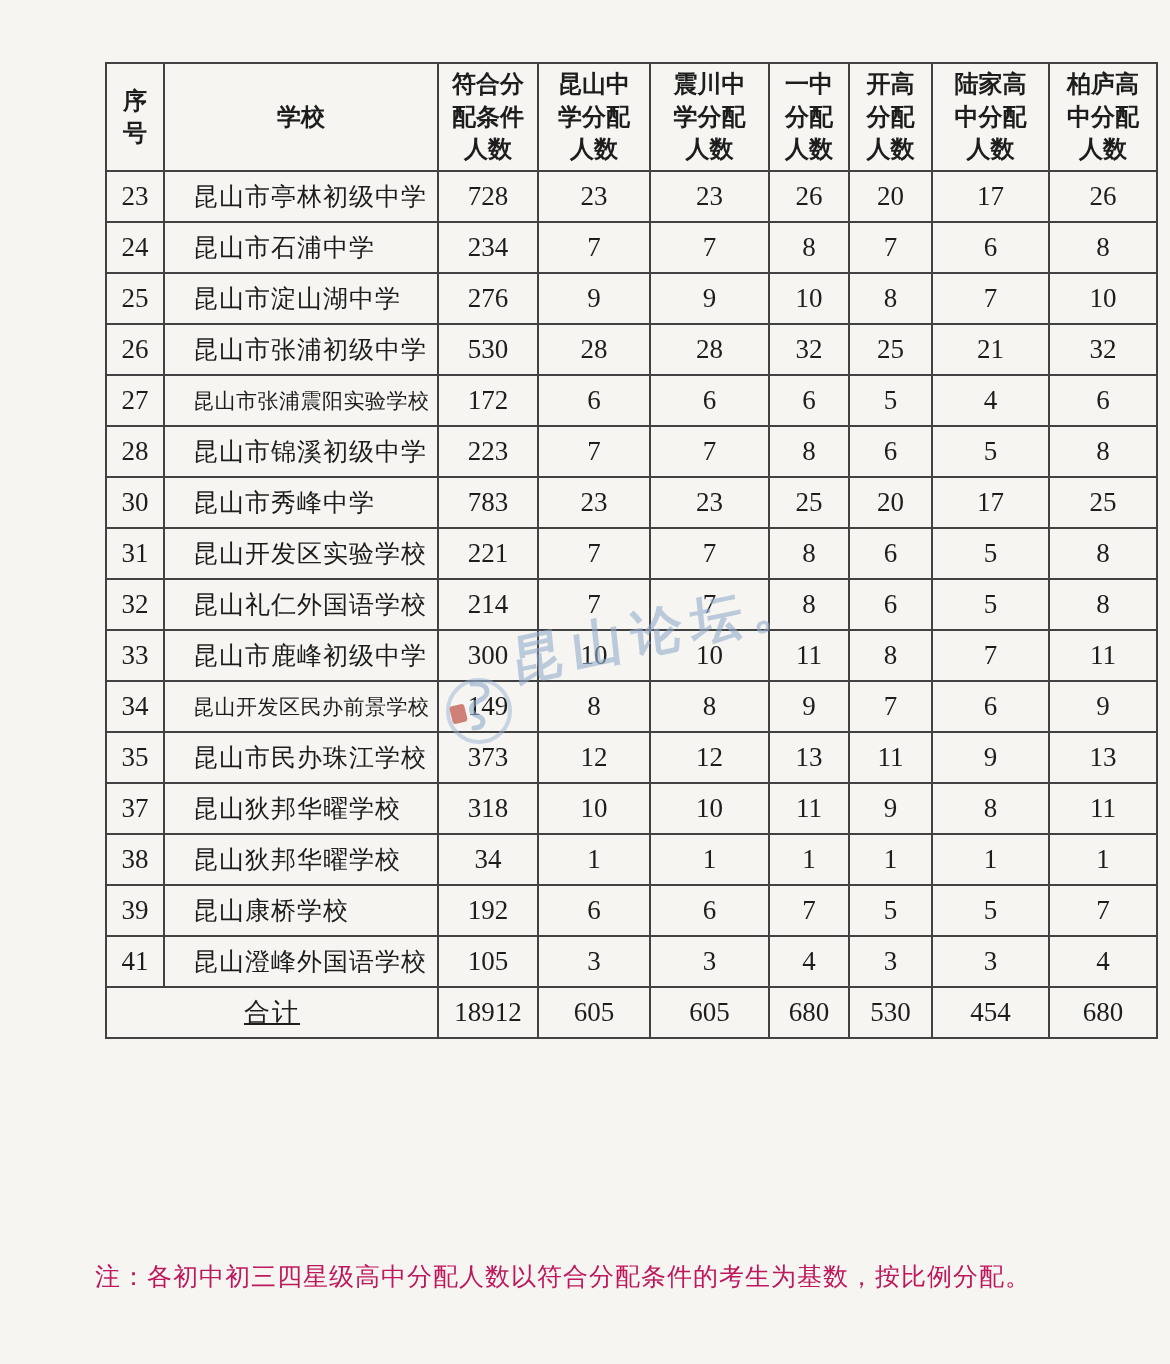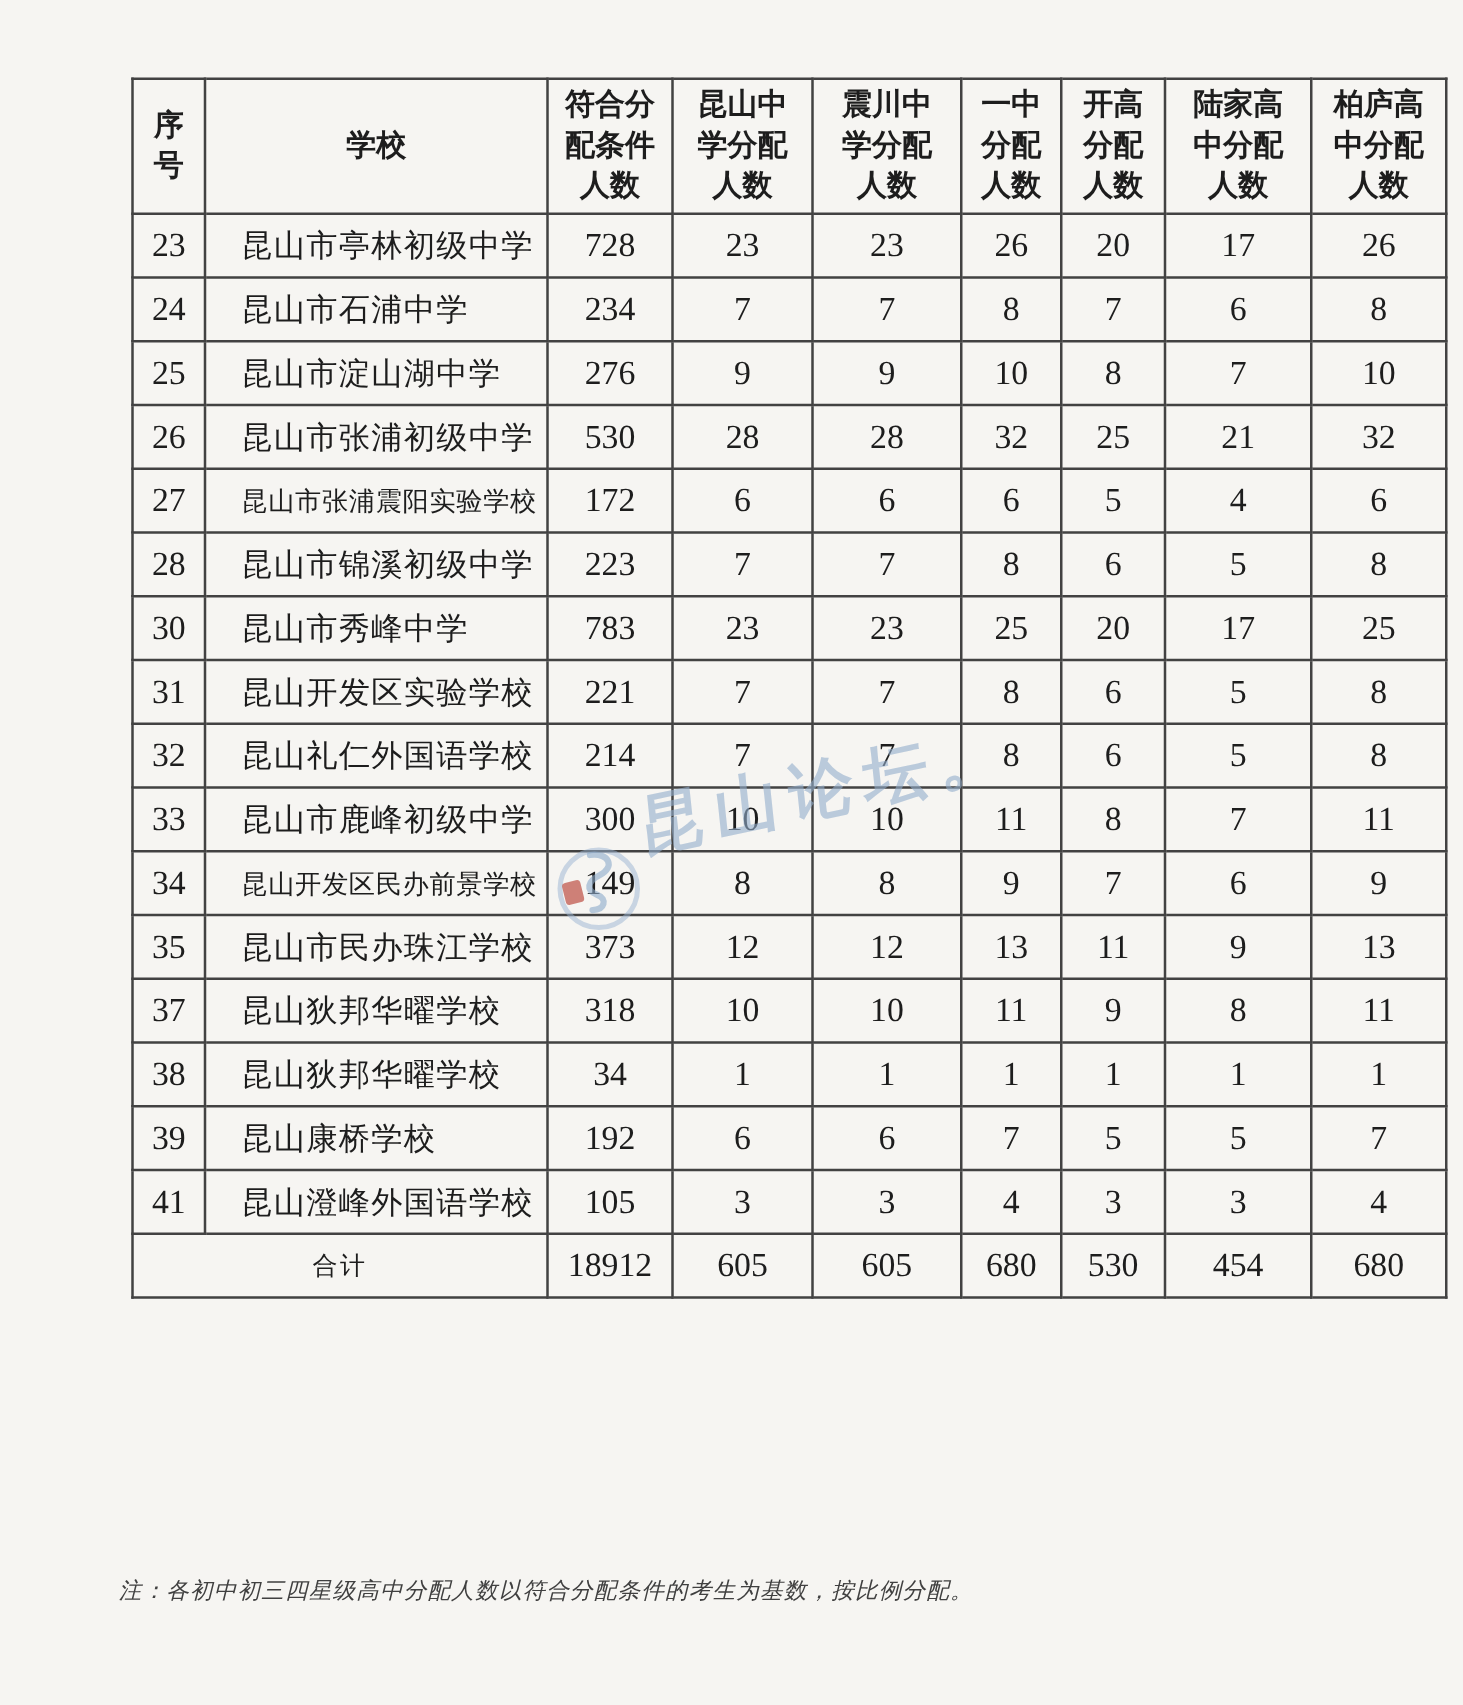--- a/index.html
+++ b/index.html
@@ -60,22 +60,23 @@
     font-size: 25px;
     letter-spacing: 1px;
     border-radius: 25px;
   }
   table.alloc td.school.long {
     font-size: 21px;
     letter-spacing: 0.5px;
     margin-top: 44px;
   }
   table.alloc td.total-label {
-    font-size: 20px;
+    font-size: 26px;
     letter-spacing: 2px;
+    text-decoration: underline;
   }
 
   
   .wm-text {
     position: absolute;
     left: 512px;
     top: 628px;
     font-size: 52px;
     font-weight: bold;
     letter-spacing: 9px;
@@ -112,24 +113,23 @@
     transform: rotate(-14deg);
     pointer-events: none;
   }
 
   
   .note {
     position: absolute;
     left: 95px;
     top: 1260px;
     width: 1000px;
-    font-size: 18px;
+    font-size: 25px;
     letter-spacing: 1px;
-    color: #404040;
-    font-style: italic;
+    color: #be185d;
   }
 </style>
 </head>
 <body>
 
 <table class="alloc">
   <colgroup>
     <col class="c0">
       <col class="c1">
       <col class="c2">

